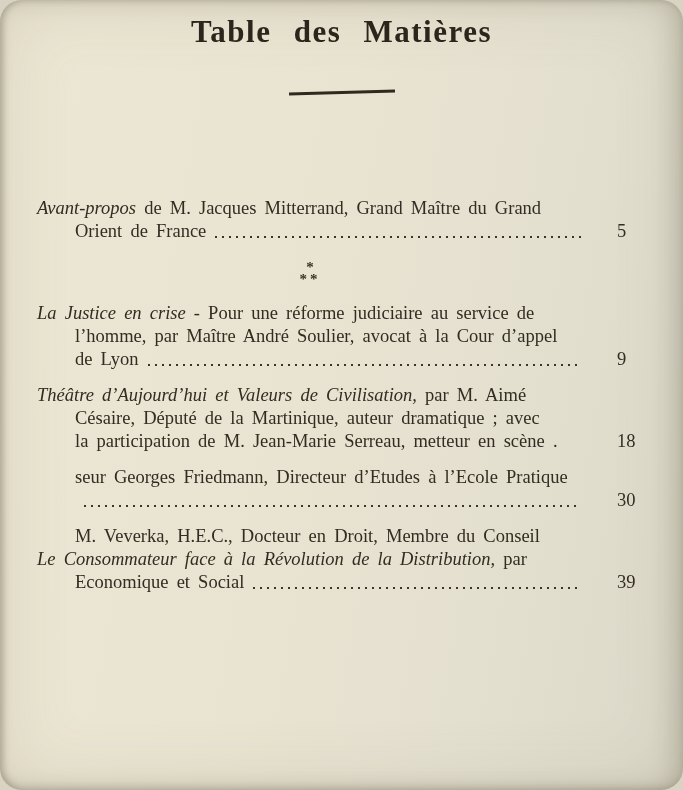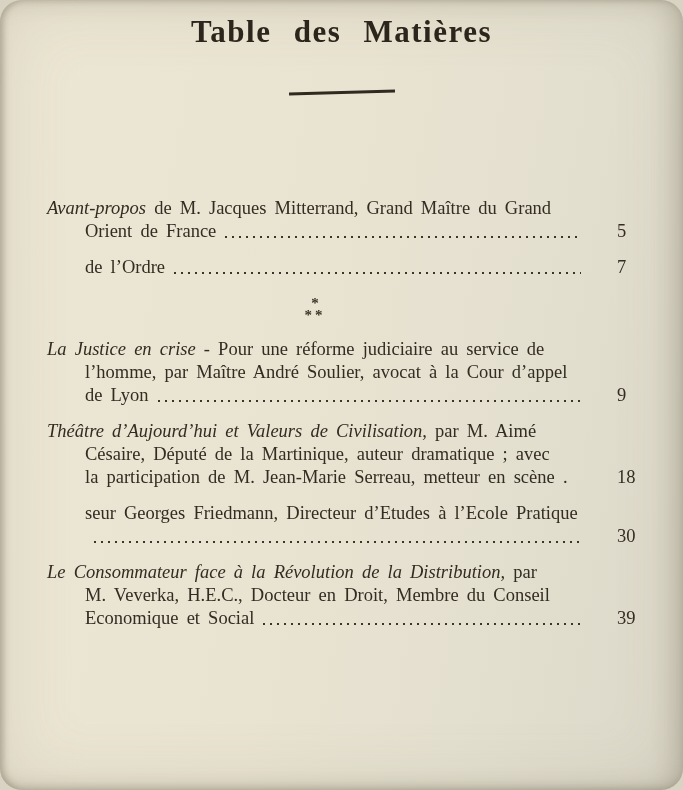--- a/index.html
+++ b/index.html
@@ -34,21 +34,21 @@
   }
   .title-rule {
     width: 106px;
     height: 3px;
     margin: 41px auto 0 auto;
     background: #2f2920;
     transform: rotate(-1.5deg);
   }
   .toc {
     margin-top: 103px;
-    padding: 0 40px 0 47px;
+    padding: 0 40px 0 37px;
     font-size: 18.5px;
     line-height: 23px;
   }
   .entry { margin-bottom: 13px; }
   .line {
     white-space: nowrap;
     word-spacing: 3.5px;
   }
   .line.cont { padding-left: 38px; justify-content: center; }
   .line.last {
@@ -88,25 +88,20 @@
     <div class="entry">
       <div class="line"><span class="it">Avant-propos</span><span> de M. Jacques Mitterrand, Grand Maître du Grand</span></div>
       <div class="line cont last">
           <span>Orient de France</span>
           <span class="leader"></span>
           <span class="page-num">5</span>
         </div>
     </div>
 
     <div class="entry">
-      <div class="line cont last">
-          <span>de l’Ordre</span>
-          <span class="leader"></span>
-          <span class="page-num">7</span>
-        </div>
     </div>
 
     <div class="sep">
       <div>*</div>
       <div class="sep-bottom">**</div>
     </div>
 
     <div class="entry">
       <div class="line"><span class="it">La Justice en crise</span><span> - Pour une réforme judiciaire au service de</span></div>
       <div class="line cont"><span>l’homme, par Maître André Soulier, avocat à la Cour d’appel</span></div>
@@ -130,22 +125,22 @@
 
     <div class="entry">
       <div class="line cont"><span>seur Georges Friedmann, Directeur d’Etudes à l’Ecole Pratique</span></div>
       <div class="line cont last">
           <span class="leader"></span>
           <span class="page-num">30</span>
         </div>
     </div>
 
     <div class="entry">
+      <div class="line cont"><span>M. Veverka, H.E.C., Docteur en Droit, Membre du Conseil</span></div>
       <div class="line"><span class="it">Le Consommateur face à la Révolution de la Distribution,</span><span> par</span></div>
-      <div class="line cont"><span>M. Veverka, H.E.C., Docteur en Droit, Membre du Conseil</span></div>
       <div class="line cont last">
           <span>Economique et Social</span>
           <span class="leader"></span>
           <span class="page-num">39</span>
         </div>
     </div>
 
   </div>
 </div>
 

